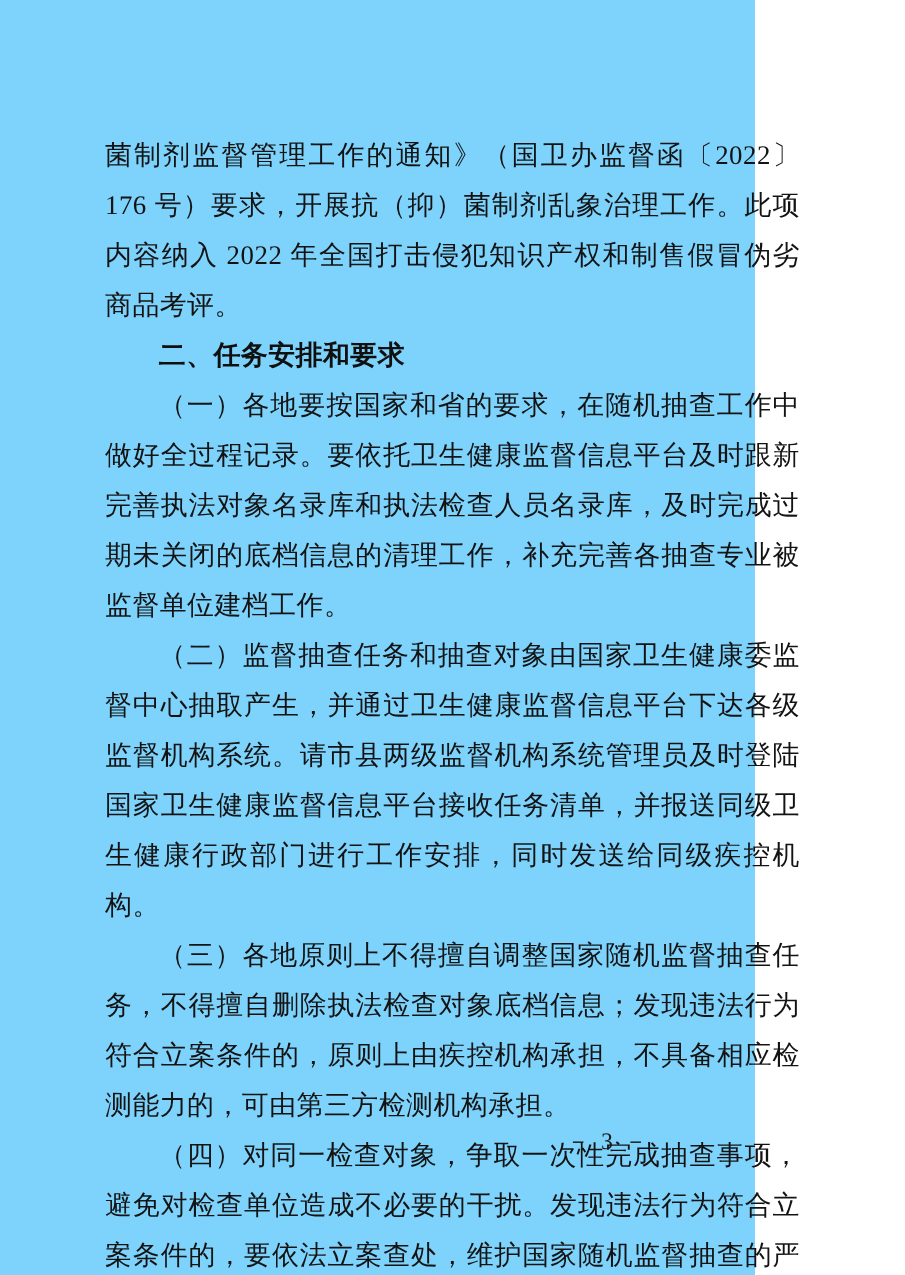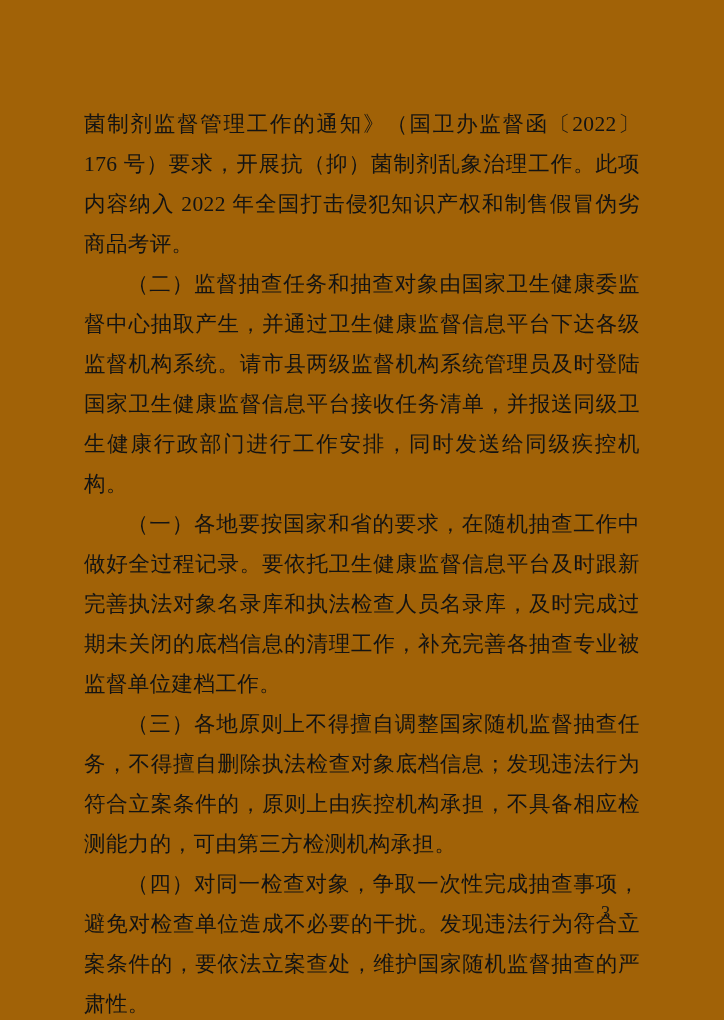--- a/index.html
+++ b/index.html
@@ -12,23 +12,23 @@
     height: 1020px;
     position: relative;
     font-family: "Liberation Serif", "DejaVu Serif", serif;
     color: #1a1a1a;
     overflow: hidden;
   }
   .page {
     position: absolute;
     left: 0;
     top: 0;
-    width: 724px;
+    width: 604px;
     height: 1020px;
-    background: #a16207;
+    background: #7dd3fc;
   }
   .content {
     position: absolute;
     left: 84px;
     top: 104px;
     width: 556px;
   }
   .para {
     font-size: 21.5px;
     line-height: 40px;
@@ -61,20 +61,21 @@
     color: #1a1a1a;
     font-family: "Liberation Serif", "DejaVu Serif", serif;
   }
 </style>
 </head>
 <body>
 
 <div class="page">
   <div class="content">
     <p class="para">菌制剂监督管理工作的通知》（国卫办监督函〔2022〕176 号）要求，开展抗（抑）菌制剂乱象治理工作。此项内容纳入 2022 年全国打击侵犯知识产权和制售假冒伪劣商品考评。</p>
+    <p class="heading">二、任务安排和要求</p>
+    <p class="para indent">（一）各地要按国家和省的要求，在随机抽查工作中做好全过程记录。要依托卫生健康监督信息平台及时跟新完善执法对象名录库和执法检查人员名录库，及时完成过期未关闭的底档信息的清理工作，补充完善各抽查专业被监督单位建档工作。</p>
     <p class="para indent">（二）监督抽查任务和抽查对象由国家卫生健康委监督中心抽取产生，并通过卫生健康监督信息平台下达各级监督机构系统。请市县两级监督机构系统管理员及时登陆国家卫生健康监督信息平台接收任务清单，并报送同级卫生健康行政部门进行工作安排，同时发送给同级疾控机构。</p>
-    <p class="para indent">（一）各地要按国家和省的要求，在随机抽查工作中做好全过程记录。要依托卫生健康监督信息平台及时跟新完善执法对象名录库和执法检查人员名录库，及时完成过期未关闭的底档信息的清理工作，补充完善各抽查专业被监督单位建档工作。</p>
     <p class="para indent">（三）各地原则上不得擅自调整国家随机监督抽查任务，不得擅自删除执法检查对象底档信息；发现违法行为符合立案条件的，原则上由疾控机构承担，不具备相应检测能力的，可由第三方检测机构承担。</p>
     <p class="para indent">（四）对同一检查对象，争取一次性完成抽查事项，避免对检查单位造成不必要的干扰。发现违法行为符合立案条件的，要依法立案查处，维护国家随机监督抽查的严肃性。</p>
 
   </div>
   <div class="page-number">－ 3 －</div>
 </div>
 
 </body></html>

